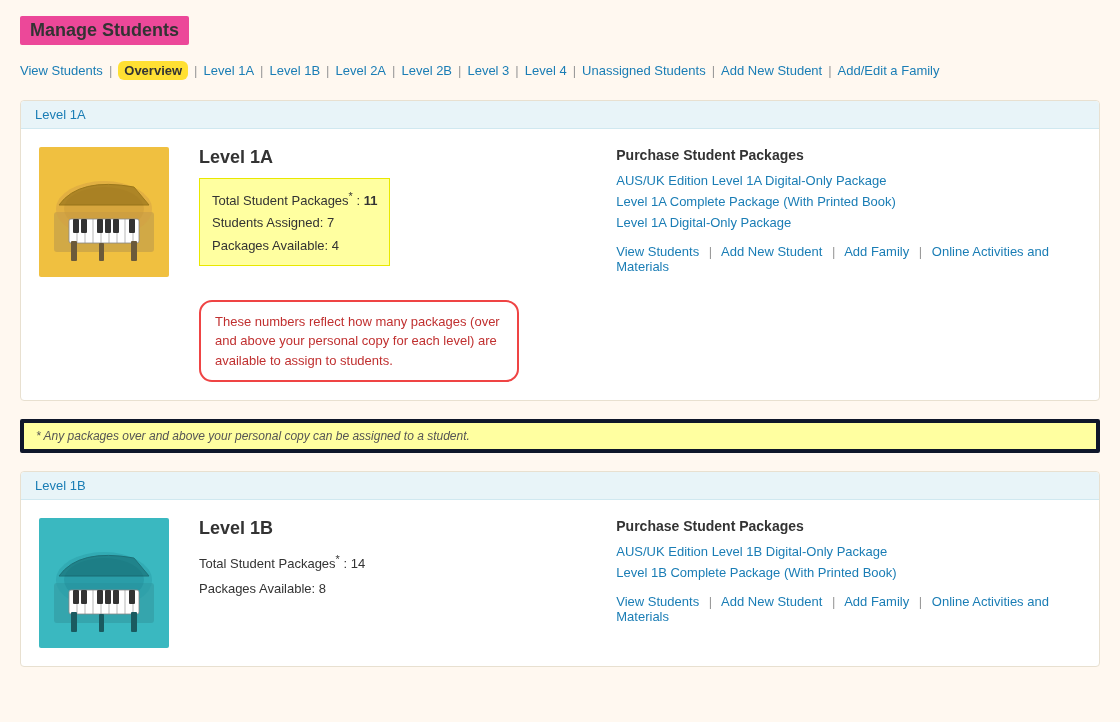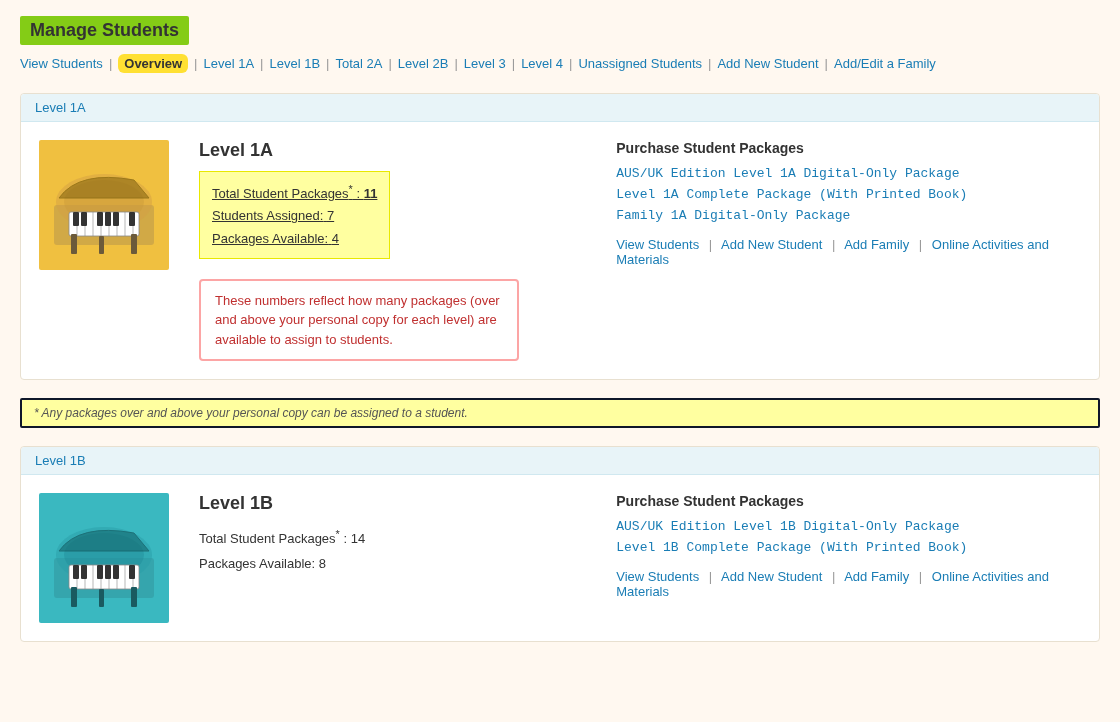--- a/index.html
+++ b/index.html
@@ -12,25 +12,25 @@
 
     .page-wrapper {
       max-width: 1120px;
       margin: 0 auto;
       padding: 16px 20px;
     }
 
     
     .page-title {
       display: inline-block;
-      background: #84cc16;
+      background: #ec4899;
       font-weight: bold;
       font-size: 18px;
       padding: 4px 10px;
-      margin-bottom: 9px;
+      margin-bottom: 16px;
       border-radius: 2px;
     }
 
     
     .nav-bar {
       display: flex;
       align-items: center;
       flex-wrap: wrap;
       gap: 0;
       margin-bottom: 20px;
@@ -103,24 +103,23 @@
       font-size: 18px;
       font-weight: bold;
       margin-bottom: 10px;
       color: #333;
     }
     .stats-box {
       background: #ffffa0;
       border: 1px solid #e8e800;
       padding: 8px 12px;
       display: inline-block;
-      margin-bottom: 10px;
+      margin-bottom: 24px;
       font-size: 13px;
       line-height: 1.7;
-      text-decoration: underline;
     }
     .stats-box-plain {
       font-size: 13px;
       line-height: 1.9;
     }
 
     
     .purchase-col {
       flex: 1.2;
       min-width: 300px;
@@ -131,53 +130,52 @@
       margin-bottom: 10px;
       color: #333;
     }
     .purchase-link {
       display: block;
       color: #1a7db5;
       text-decoration: none;
       margin-bottom: 6px;
       font-size: 13px;
       cursor: pointer;
-      font-family: Liberation Mono, monospace;
     }
     .action-links {
       margin-top: 14px;
       font-size: 13px;
       color: #1a7db5;
     }
     .action-links span {
       cursor: pointer;
     }
     .action-sep {
       color: #999;
       margin: 0 6px;
     }
 
     
     .tooltip-box {
       position: relative;
       background: #fff;
-      border: 2px solid #fca5a5;
-      border-radius: 4px;
+      border: 2px solid #ef4444;
+      border-radius: 13px;
       padding: 10px 14px;
       margin-top: 10px;
       font-size: 13px;
       color: #c03030;
       max-width: 320px;
       line-height: 1.5;
     }
 
     
     .footnote-bar {
       background: #ffffa0;
-      border: 2px solid #0f172a;
+      border: 4px solid #0f172a;
       padding: 6px 12px;
       margin: 0 0 18px 0;
       font-size: 12px;
       color: #555;
       font-style: italic;
       border-radius: 2px;
     }
 
     
     .piano-svg {
@@ -196,21 +194,21 @@
 
   <nav class="nav-bar">
     <span class="nav-item">View Students</span>
     <span class="nav-sep">|</span>
     <span class="nav-active">Overview</span>
     <span class="nav-sep">|</span>
     <span class="nav-item">Level 1A</span>
     <span class="nav-sep">|</span>
     <span class="nav-item">Level 1B</span>
     <span class="nav-sep">|</span>
-    <span class="nav-item">Total 2A</span>
+    <span class="nav-item">Level 2A</span>
     <span class="nav-sep">|</span>
     <span class="nav-item">Level 2B</span>
     <span class="nav-sep">|</span>
     <span class="nav-item">Level 3</span>
     <span class="nav-sep">|</span>
     <span class="nav-item">Level 4</span>
     <span class="nav-sep">|</span>
     <span class="nav-item">Unassigned Students</span>
     <span class="nav-sep">|</span>
     <span class="nav-item">Add New Student</span>
@@ -271,21 +269,21 @@
         </div>
         <div class="tooltip-box">
           <span>These numbers reflect how many packages (over and above your personal copy for each level) are available to assign to students.</span>
         </div>
       </div>
 
       <div class="purchase-col">
         <div class="purchase-title">Purchase Student Packages</div>
         <a class="purchase-link">AUS/UK Edition Level 1A Digital-Only Package</a>
         <a class="purchase-link">Level 1A Complete Package (With Printed Book)</a>
-        <a class="purchase-link">Family 1A Digital-Only Package</a>
+        <a class="purchase-link">Level 1A Digital-Only Package</a>
         <div class="action-links">
           <span>View Students</span>
           <span class="action-sep">|</span>
           <span>Add New Student</span>
           <span class="action-sep">|</span>
           <span>Add Family</span>
           <span class="action-sep">|</span>
           <span>Online Activities and Materials</span>
         </div>
       </div>

